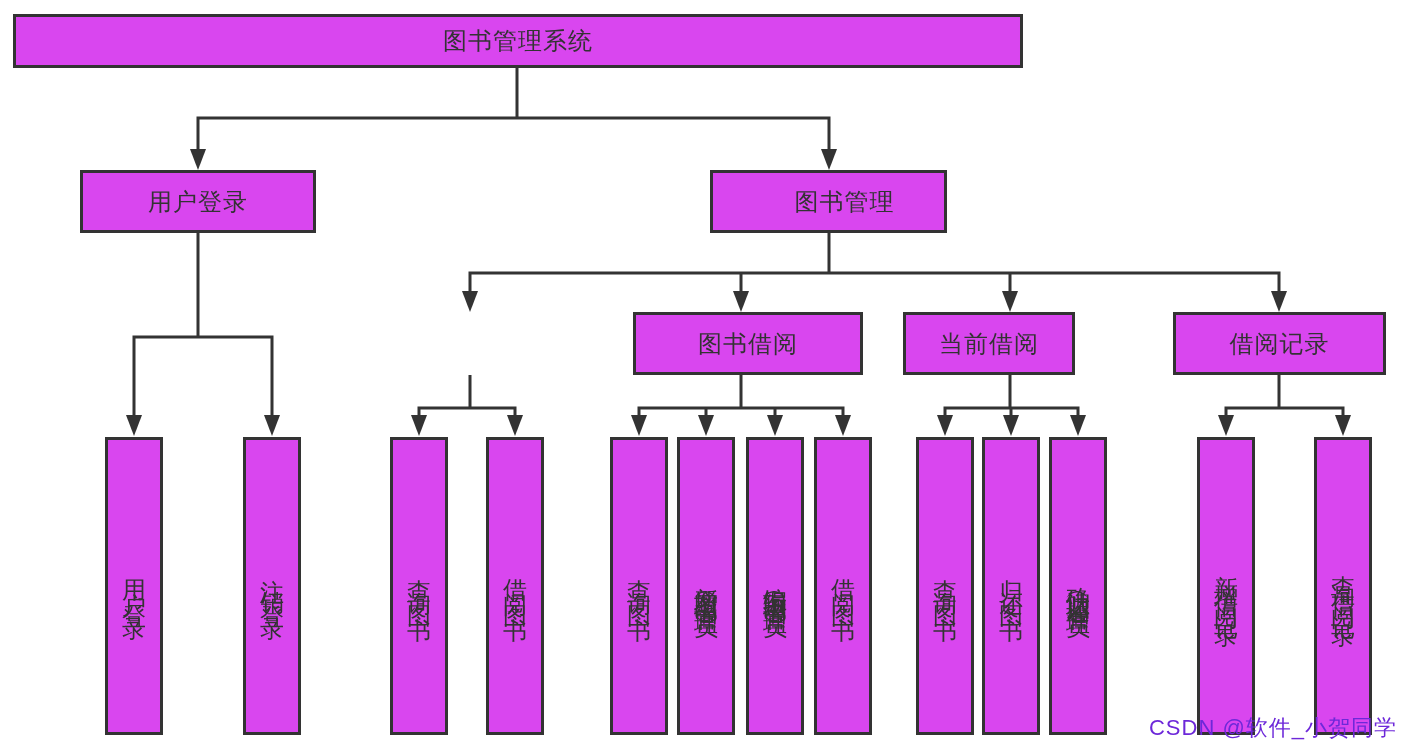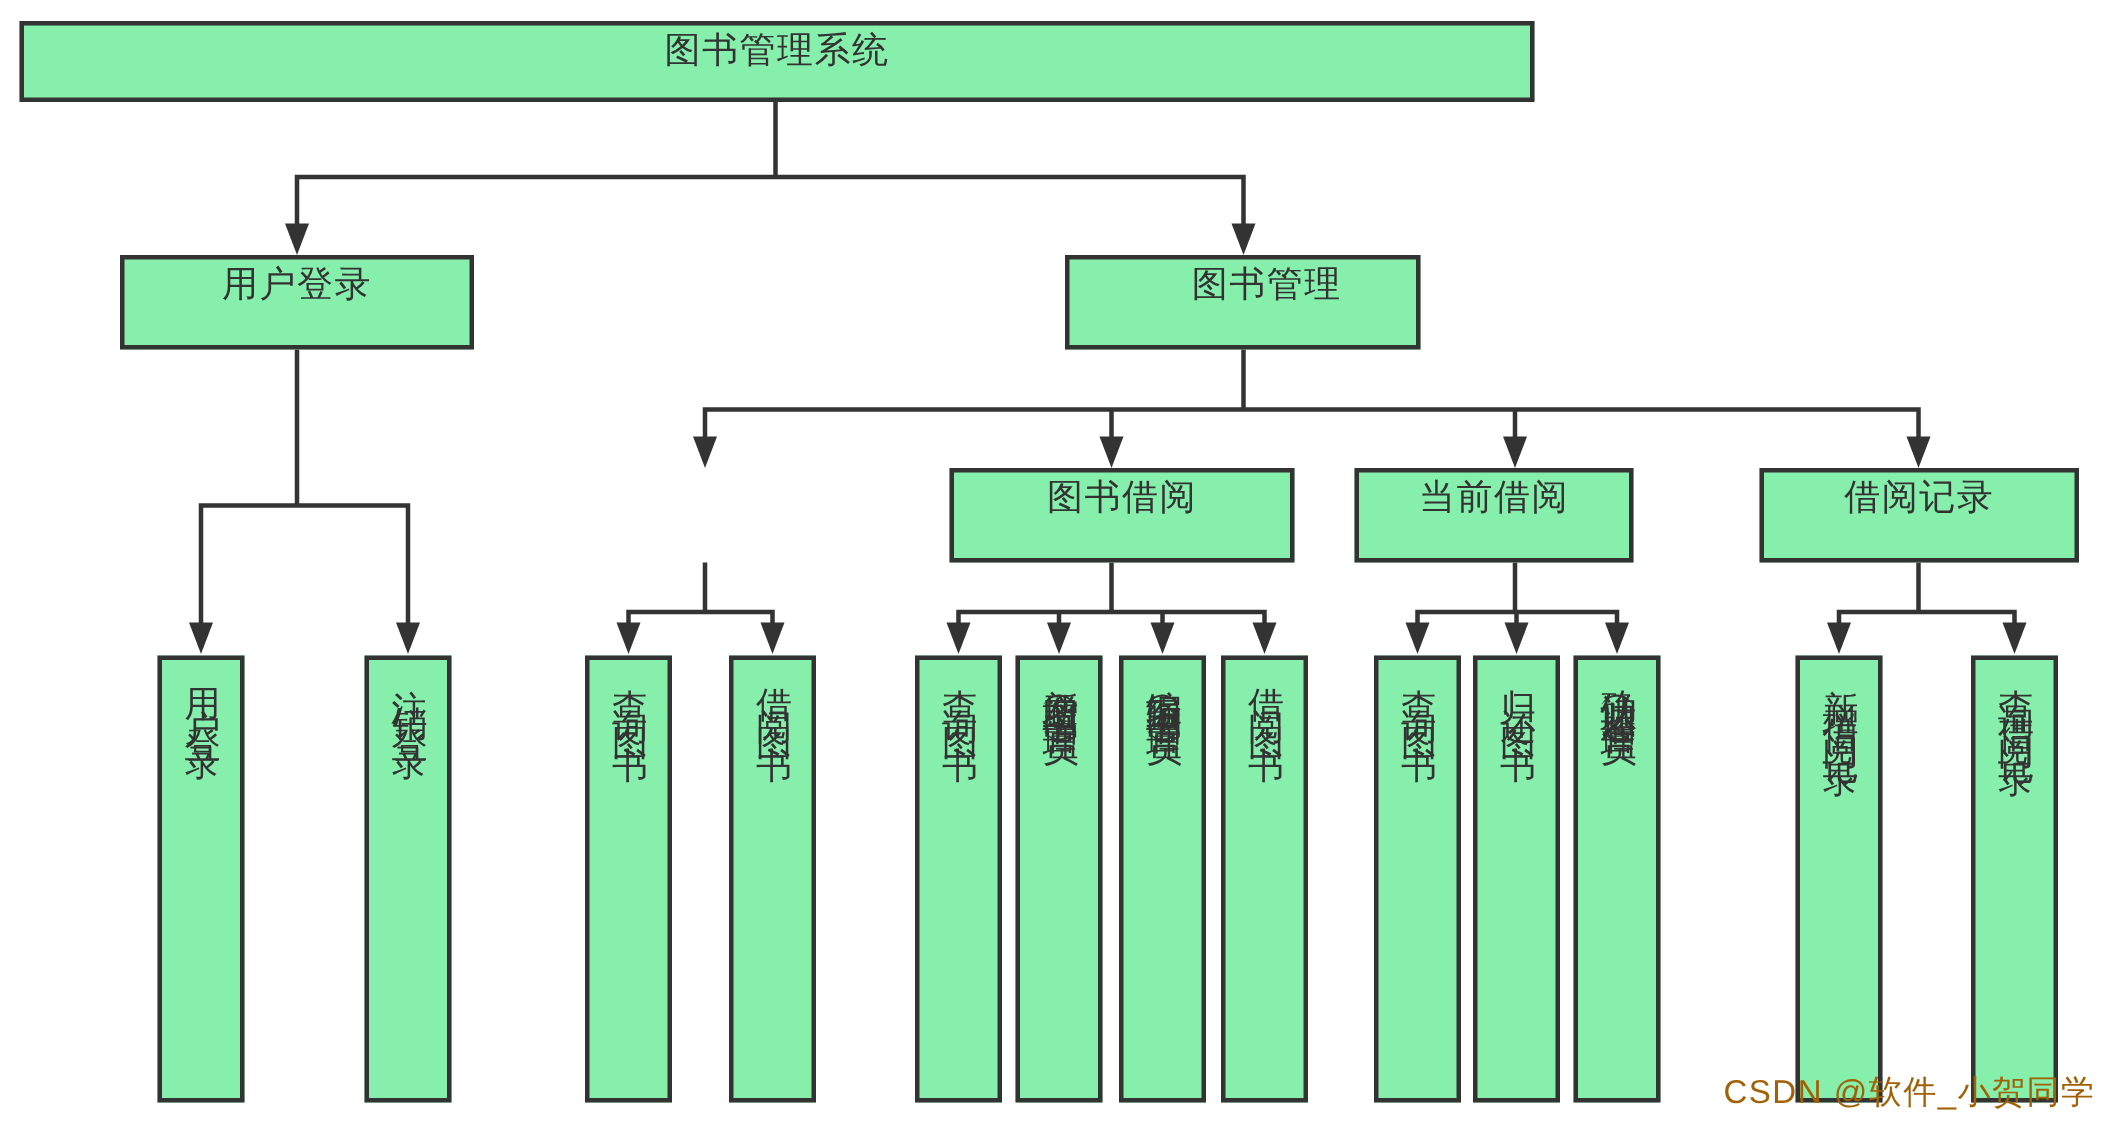--- a/index.html
+++ b/index.html
@@ -15,23 +15,23 @@
   .wires {
     position: absolute;
     left: 0; top: 0;
     width: 1405px; height: 747px;
     pointer-events: none;
   }
   .node {
     position: absolute;
     box-sizing: border-box;
     border: 3px solid #333333;
-    background: #86efac;
+    background: #d946ef;
     display: flex;
-    align-items: flex-start;
+    align-items: center;
     justify-content: center;
     text-align: center;
   }
   .node .lbl {
     font-size: 24px;
     color: #333333;
     letter-spacing: 1px;
     white-space: nowrap;
   }
   .root  { left: 13px;  top: 14px;  width: 1010px; height: 54px; }
@@ -46,21 +46,21 @@
     line-height: 1;
   }
   .v4 { letter-spacing: 13px; }
   .v6 { letter-spacing: 10px; }
   .v9 { letter-spacing: 4px; }
   .watermark {
     position: absolute;
     right: 8px;
     bottom: 4px;
     font-size: 22px;
-    color: #a16207;
+    color: #6d28d9;
     letter-spacing: 1px;
     white-space: nowrap;
   }
 </style>
 </head>
 <body>
 
 <div class="stage">
 
   <svg class="wires" viewBox="0 0 1405 747" xmlns="http://www.w3.org/2000/svg">
@@ -103,21 +103,21 @@
   <div class="node lvl2" style="left:80px;width:236px;">
     <span class="lbl">用户登录</span>
   </div>
   <div class="node lvl2" style="left:710px;width:237px;padding-left:32px;">
     <span class="lbl">图书管理</span>
   </div>
 
   <div class="node lvl3" style="left:633px;width:230px;">
     <span class="lbl">图书借阅</span>
   </div>
-  <div class="node lvl3" style="left:903px;width:186px;">
+  <div class="node lvl3" style="left:903px;width:172px;">
     <span class="lbl">当前借阅</span>
   </div>
   <div class="node lvl3" style="left:1173px;width:213px;">
     <span class="lbl">借阅记录</span>
   </div>
 
   <div class="node leaf" style="left:105px;">
     <span class="vtext v4">用户登录</span>
   </div>
   <div class="node leaf" style="left:243px;">

